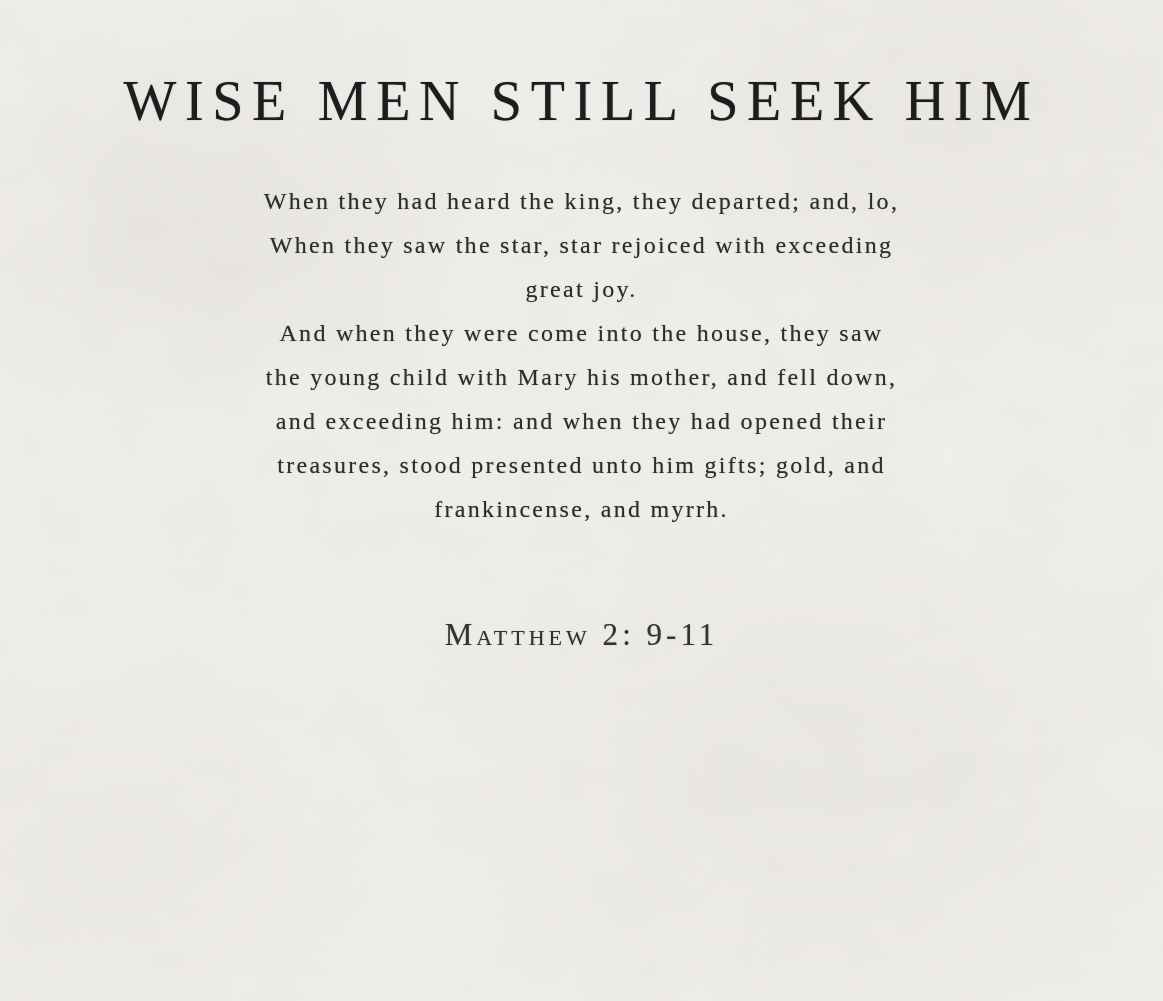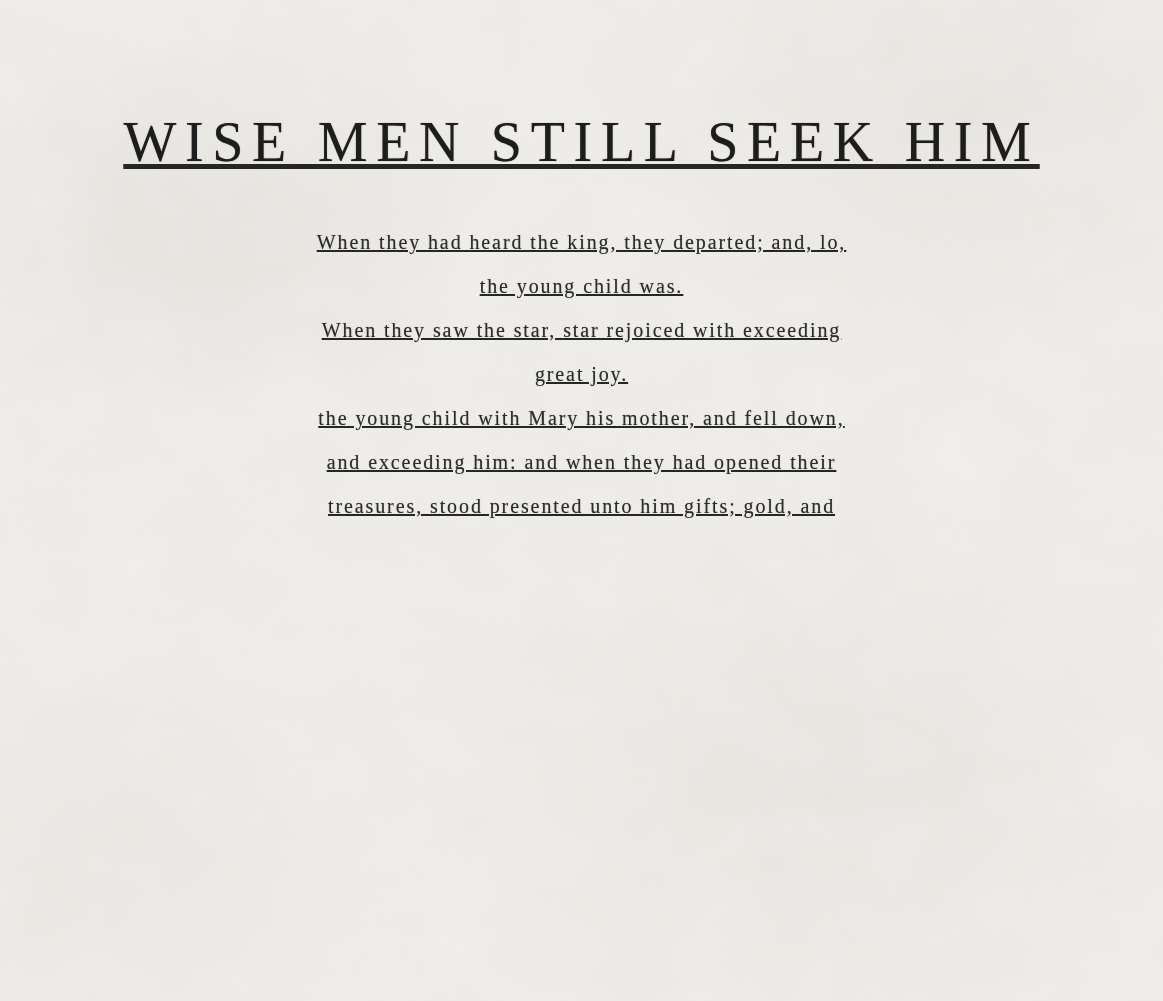--- a/index.html
+++ b/index.html
@@ -35,36 +35,35 @@
     width: 100%;
     height: 100%;
     opacity: 0.30;
     pointer-events: none;
   }
   .content {
     position: relative;
     box-sizing: border-box;
     width: 100%;
     height: 100%;
-    padding-top: 112px;
+    padding-top: 71px;
     text-align: center;
-    text-decoration: underline;
   }
   .title {
     margin: 0 0 48px 0;
     font-size: 56px;
     font-weight: 400;
     line-height: 60px;
     letter-spacing: 0.155em;
     white-space: nowrap;
     color: #1d1d1d;
     text-shadow: 0 0 1px rgba(29,29,29,0.55);
   }
   .verse-line {
-    font-size: 20px;
+    font-size: 24px;
     line-height: 44px;
     letter-spacing: 0.095em;
     color: #2c2c2c;
     text-shadow: 0 0 1px rgba(44,44,44,0.45);
     white-space: nowrap;
   }
   .reference {
     margin-top: 82px;
     font-size: 31px;
     line-height: 44px;
@@ -91,23 +90,25 @@
     </filter>
     <rect width="100%" height="100%" filter="url(#paperNoise)"></rect>
   </svg>
 
   <div class="content">
 
     <h1 class="title">WISE MEN STILL SEEK HIM</h1>
 
     <div class="verse">
       <div class="verse-line">When they had heard the king, they departed; and, lo,</div>
-      <div class="verse-line">the young child was.</div>
       <div class="verse-line">When they saw the star, star rejoiced with exceeding</div>
       <div class="verse-line">great joy.</div>
+      <div class="verse-line">And when they were come into the house, they saw</div>
       <div class="verse-line">the young child with Mary his mother, and fell down,</div>
       <div class="verse-line">and exceeding him: and when they had opened their</div>
       <div class="verse-line">treasures, stood presented unto him gifts; gold, and</div>
+      <div class="verse-line">frankincense, and myrrh.</div>
     </div>
 
+    <div class="reference">Matthew 2: 9-11</div>
 
   </div>
 </div>
 
 </body></html>

